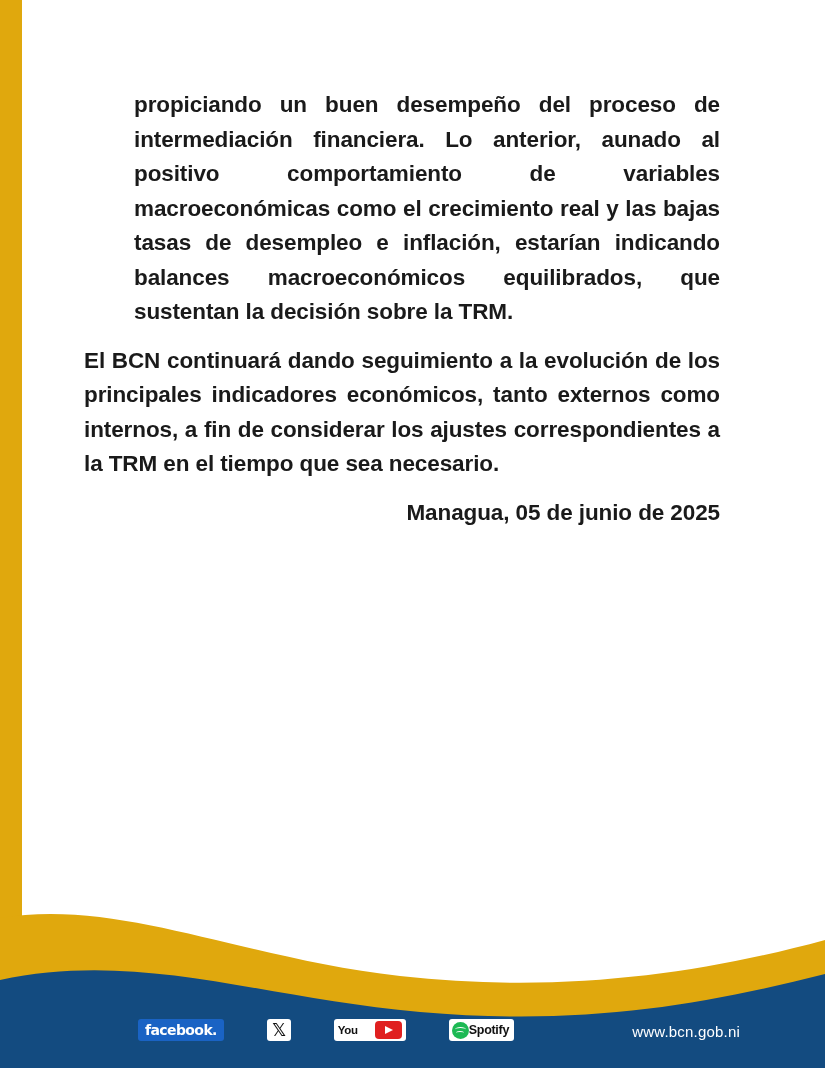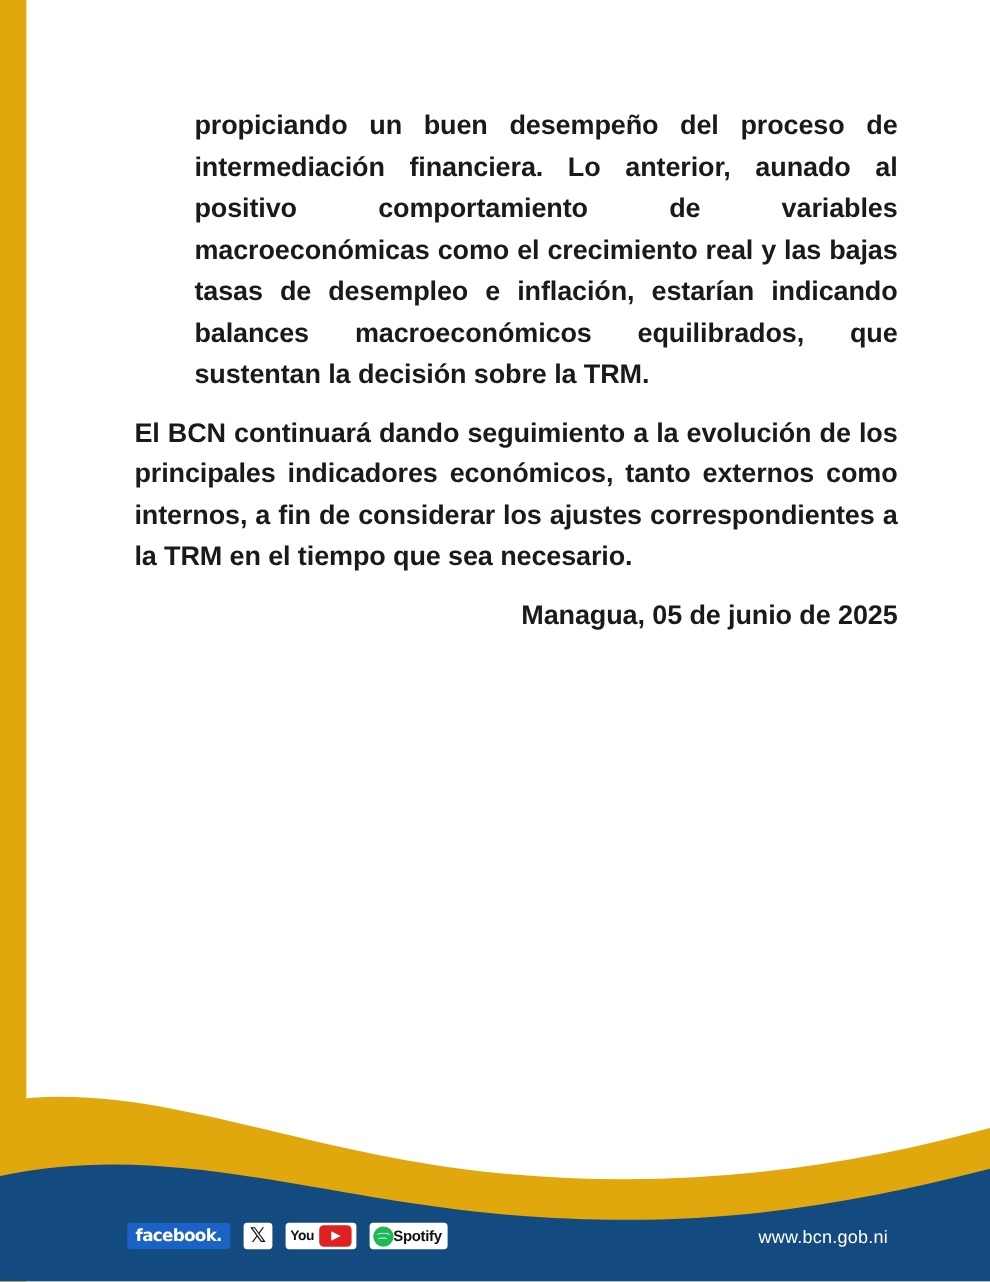--- a/index.html
+++ b/index.html
@@ -21,21 +21,21 @@
     left: 0;
     top: 0;
     width: 22px;
     height: 1068px;
     background: #e0a80d;
   }
 
   
   .doc-body {
     position: absolute;
-    left: 112px;
+    left: 84px;
     top: 88px;
     width: 636px;
   }
 
   p.para {
     margin: 0 0 14px 0;
     font-family: "Liberation Sans", sans-serif;
     font-weight: bold;
     font-size: 22.5px;
     line-height: 34.5px;
@@ -83,20 +83,21 @@
     align-items: center;
     justify-content: center;
     height: 22px;
     border-radius: 3px;
     font-size: 13px;
     font-weight: bold;
     color: #ffffff;
     padding: 0 6px;
     box-sizing: border-box;
     letter-spacing: -0.3px;
+    margin-left: 32px;
   }
   .badge-facebook {
     background: #1a63c4;
     font-family: "DejaVu Sans", sans-serif;
     font-size: 14px;
     letter-spacing: -0.6px;
     padding: 0 7px;
   }
   .badge-x {
     background: #ffffff;
@@ -106,21 +107,21 @@
     font-family: "DejaVu Sans", sans-serif;
     font-size: 17px;
     font-weight: bold;
   }
   .badge-youtube {
     background: #ffffff;
     color: #111111;
     padding: 0 4px;
     display: flex;
     align-items: center;
-    gap: 4px;
+    gap: 17px;
     font-size: 11.5px;
   }
   .yt-play {
     display: inline-block;
     width: 27px;
     height: 18px;
     background: #e02020;
     border-radius: 4px;
     position: relative;
   }

